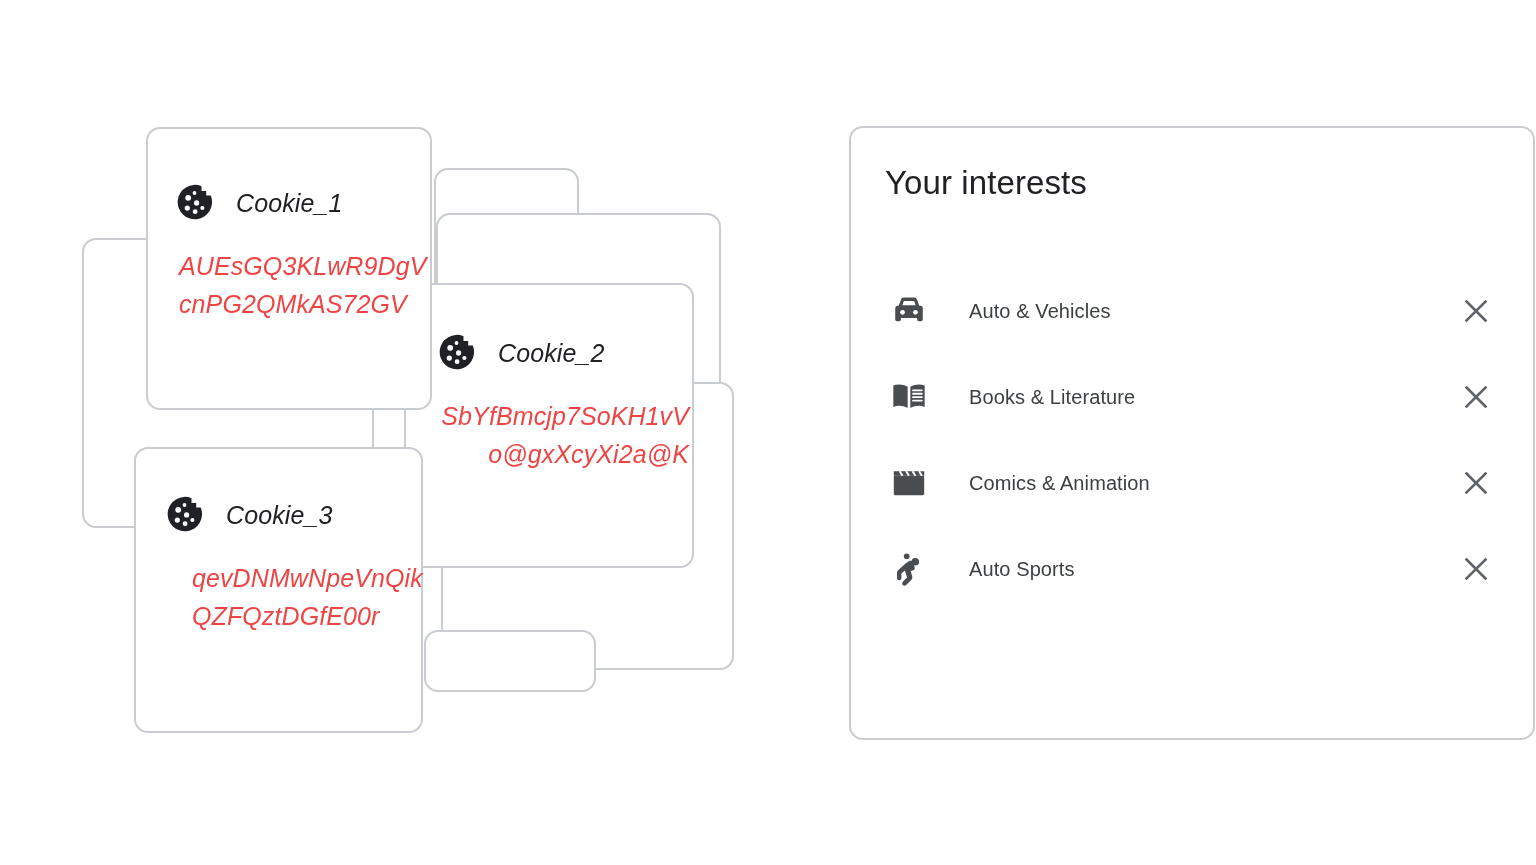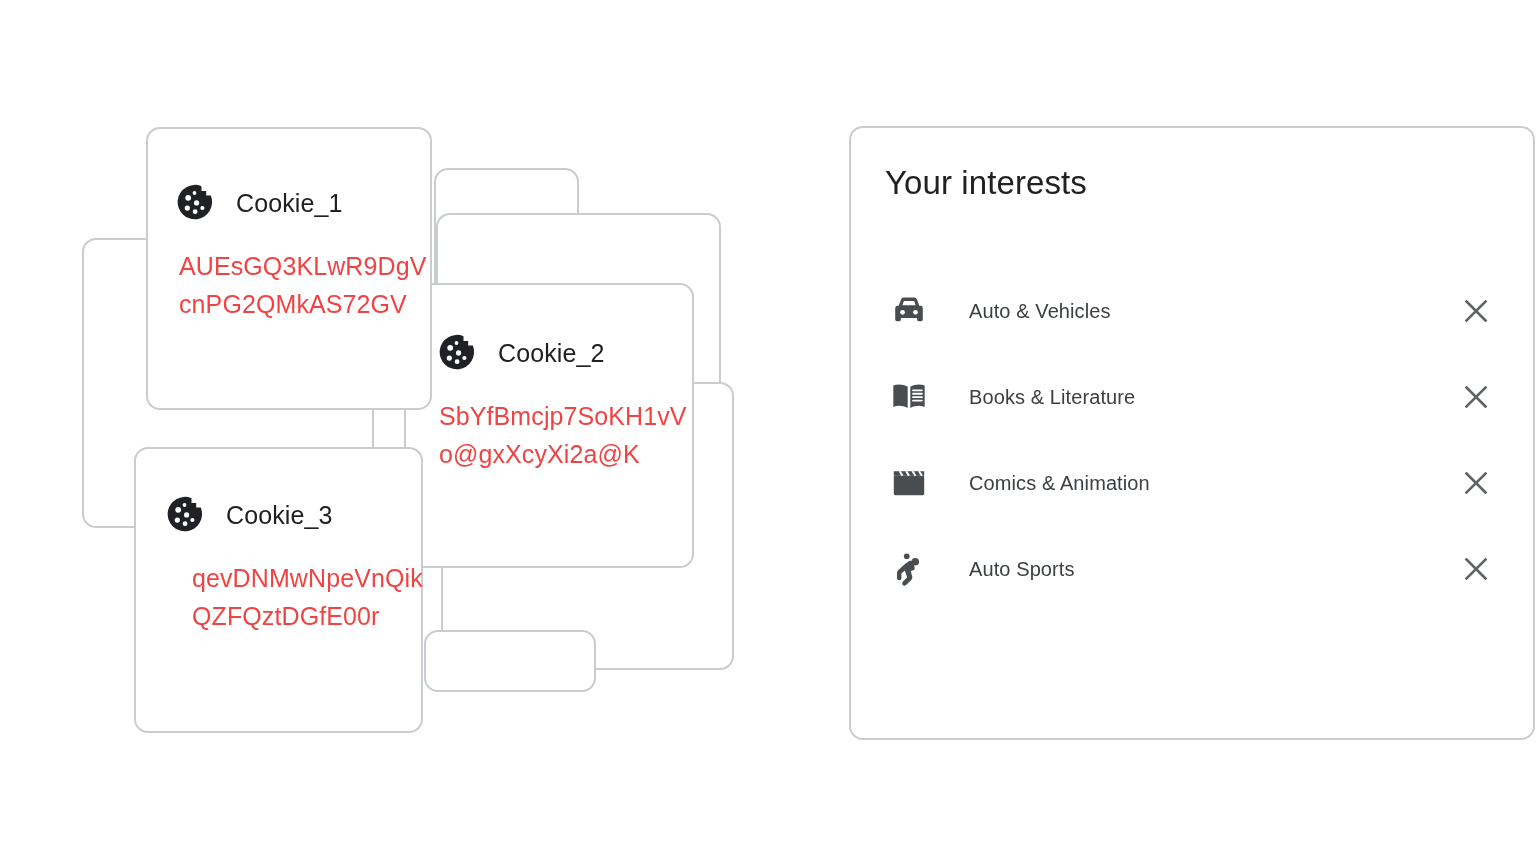--- a/index.html
+++ b/index.html
@@ -16,20 +16,21 @@
     -webkit-font-smoothing: antialiased;
   }
 
   
   #cookie-stack {
     position: absolute;
     left: 0;
     top: 0;
     width: 800px;
     height: 865px;
+    font-style: italic;
   }
   .ghost-card {
     position: absolute;
     background: #ffffff;
     border: 2px solid #c9ccd1;
     border-radius: 14px;
     box-sizing: border-box;
   }
   .cookie-card {
     position: absolute;
@@ -66,21 +67,21 @@
     word-break: break-all;
     letter-spacing: 0.1px;
   }
 
   
   #cookie-card-1 { left: 146px; top: 127px; width: 286px; height: 283px; z-index: 30; }
   #cookie-card-1 .cookie-head  { left: 26px; top: 54px; }
   #cookie-card-1 .cookie-value { left: 31px; top: 118px; }
 
   
-  #cookie-card-2 { left: 404px; top: 283px; width: 290px; height: 285px; z-index: 20; }
+  #cookie-card-2 { left: 404px; top: 283px; width: 290px; height: 285px; z-index: 20; text-align: right; }
   #cookie-card-2 .cookie-head  { left: 30px; top: 48px; }
   #cookie-card-2 .cookie-value { left: 33px; top: 112px; }
 
   
   #cookie-card-3 { left: 134px; top: 447px; width: 289px; height: 286px; z-index: 25; }
   #cookie-card-3 .cookie-head  { left: 28px; top: 46px; }
   #cookie-card-3 .cookie-value { left: 44px; top: 110px; margin-left: 12px; }
 
   
   #ghost-left-1   { left: 82px;  top: 238px; width: 292px; height: 290px;  z-index: 5; }

